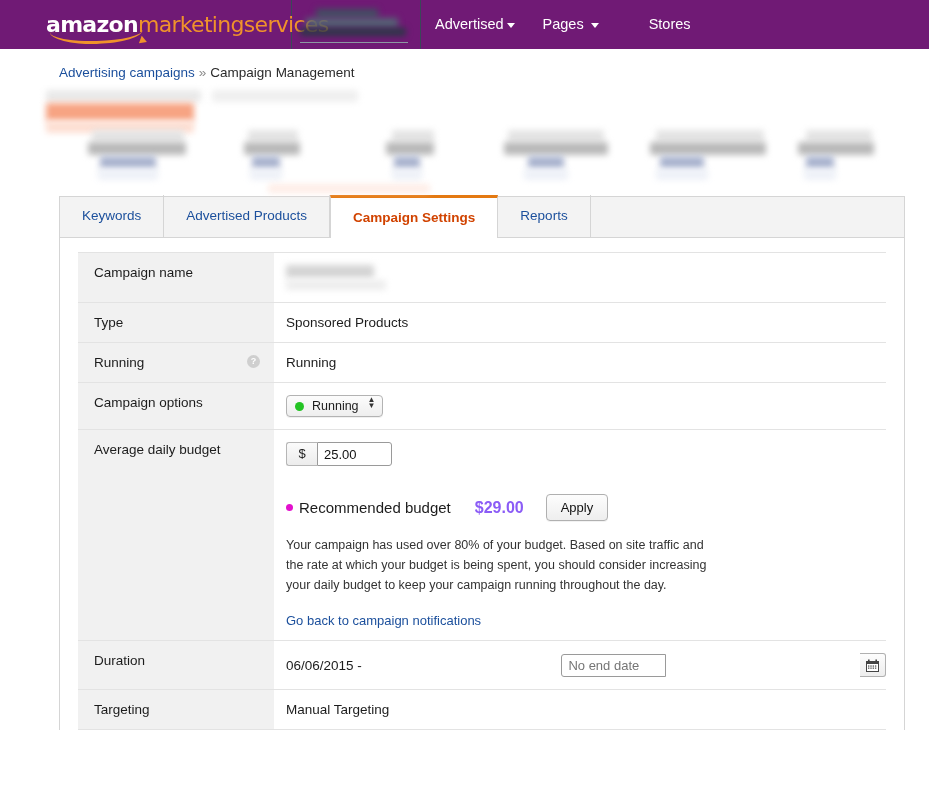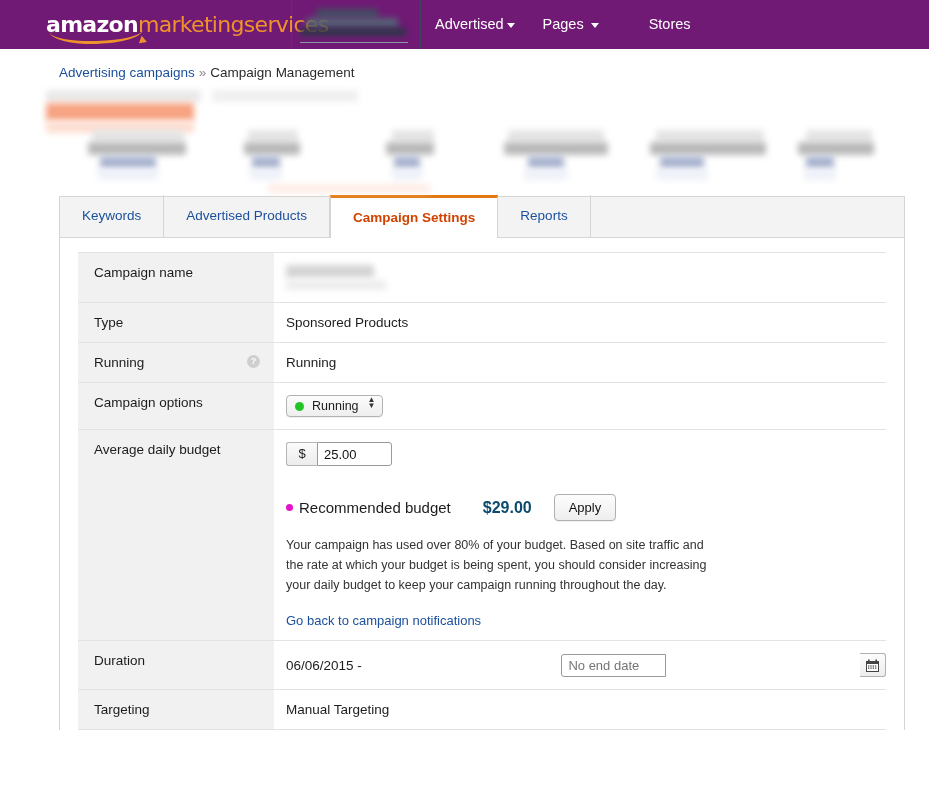--- a/index.html
+++ b/index.html
@@ -268,21 +268,21 @@
     align-items: center;
     margin-top: 28px;
   }
   .dot-magenta {
     width: 7px; height: 7px; border-radius: 50%;
     background: #e310cd; margin-right: 6px;
   }
   .rec-label { font-size: 15px; color: #1c1c1c; }
   .rec-amount {
     font-size: 16px; font-weight: bold;
-    color: #0c4a6e; margin-left: 32px;
+    color: #8b5cf6; margin-left: 24px;
   }
   .btn-native {
     margin-left: 22px;
     background: linear-gradient(#fdfdfd,#eeeeee);
     border: 1px solid #b0b0b0;
     border-radius: 4px;
     padding: 5px 14px;
     font-size: 13px;
     color: #111;
     cursor: pointer;

